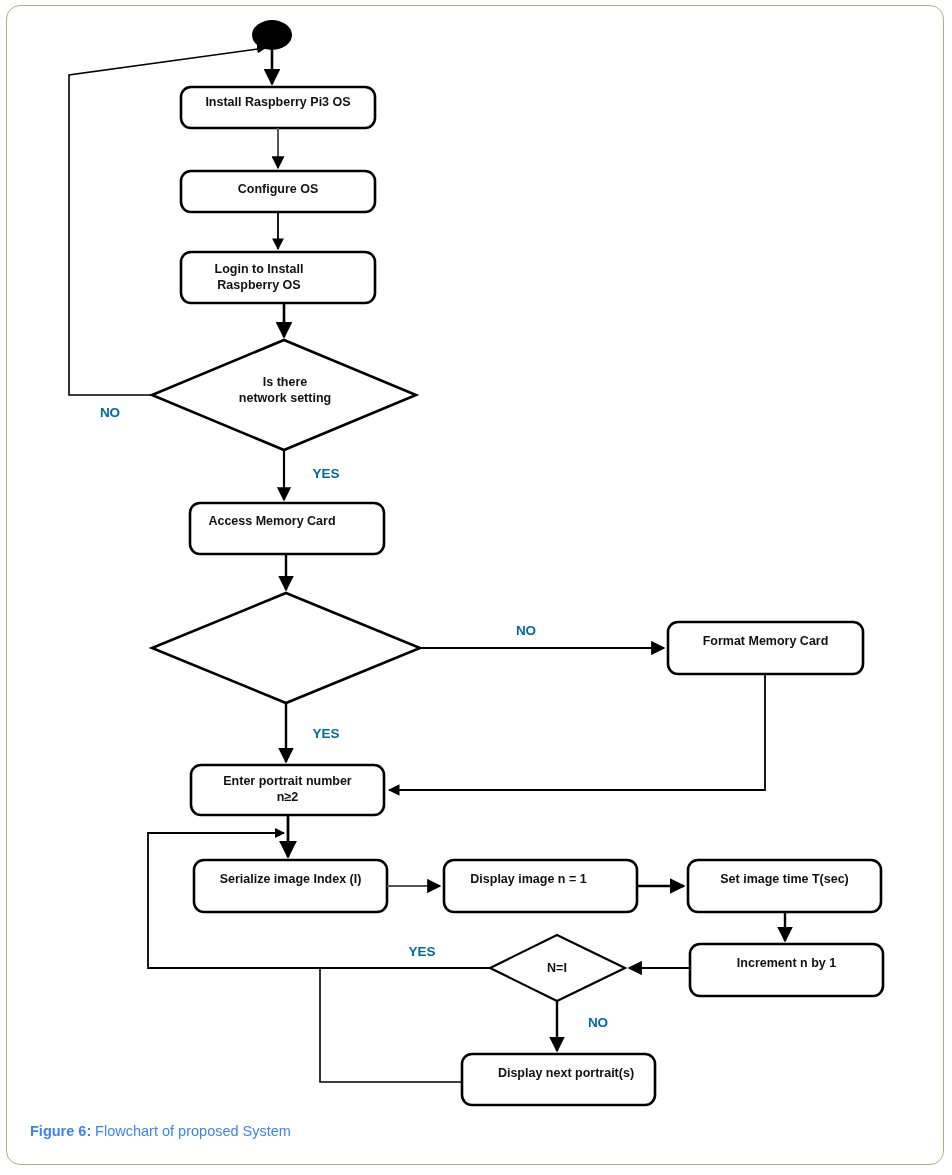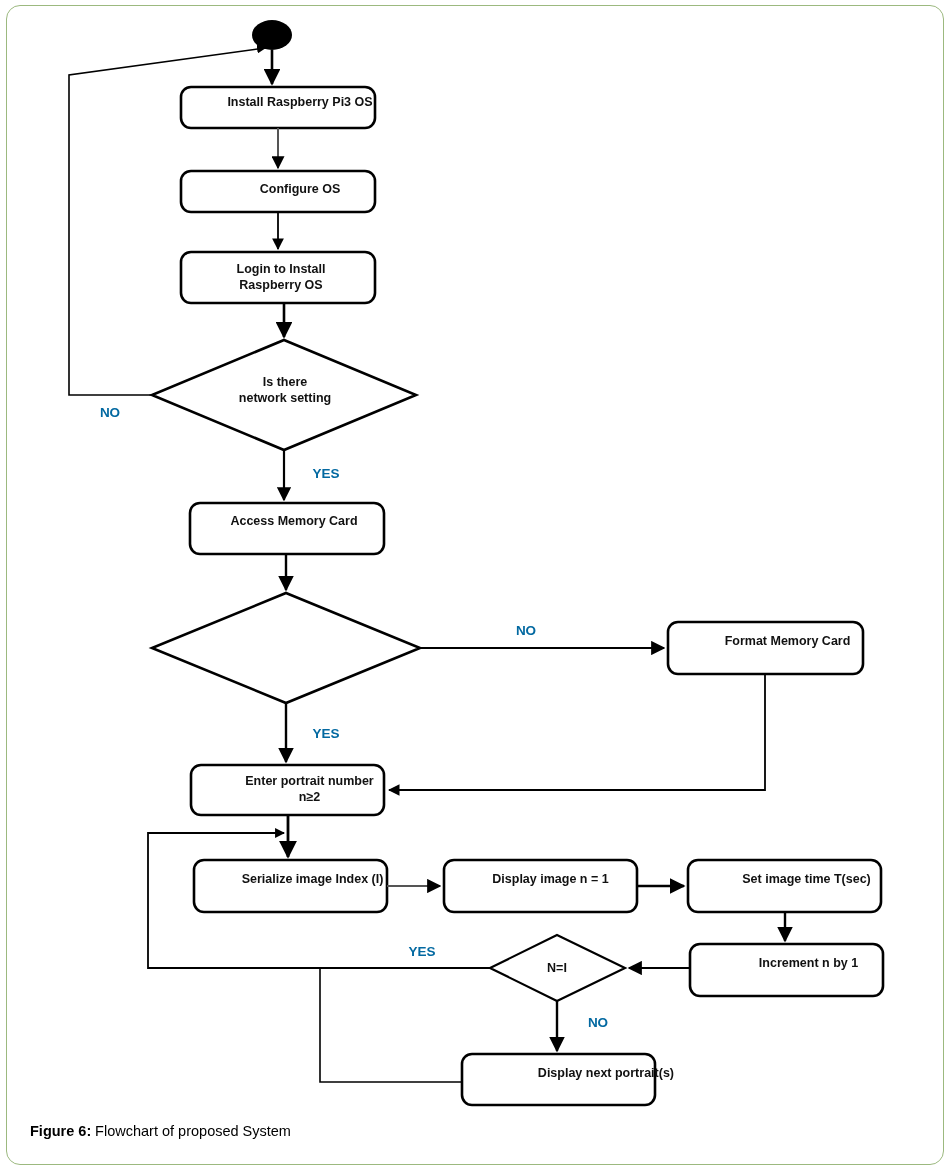--- a/index.html
+++ b/index.html
@@ -40,40 +40,39 @@
     font-family: "Liberation Sans", sans-serif;
     font-weight: bold;
     color: #111111;
     text-align: center;
     line-height: 1.25;
     white-space: pre-line;
     pointer-events: none;
   }
   .proc-label {
     font-size: 12.5px;
-    padding-left: 22px;
   }
   .dec-label {
     font-size: 12.5px;
   }
   .edge-label {
     position: absolute;
     font-family: "Liberation Sans", sans-serif;
     font-weight: bold;
     font-size: 13.5px;
     color: #0369a1;
     text-align: center;
   }
   #caption {
     position: absolute;
     left: 30px;
     top: 1122px;
     font-family: "Liberation Serif", serif;
     font-size: 15.5px;
-    color: #000000;
+    color: #3b82f6;
     white-space: nowrap;
   }
   #caption .cap-label {
     font-family: "Liberation Sans", sans-serif;
     font-weight: bold;
     font-size: 14.5px;
   }
   #caption .cap-text {
     font-family: "Liberation Sans", sans-serif;
     font-size: 14.5px;
@@ -184,21 +183,21 @@
   <div class="node-label proc-label" style="left:194px; top:872px; width:193px;">Serialize image Index (I)</div>
 
   <div class="node-label proc-label" style="left:444px; top:872px; width:169px;">Display image n = 1</div>
 
   <div class="node-label proc-label" style="left:688px; top:872px; width:193px;">Set image time T(sec)</div>
 
   <div class="node-label proc-label" style="left:690px; top:956px; width:193px;">Increment n by 1</div>
 
   <div class="node-label dec-label" style="left:517px; top:961px; width:80px;">N=I</div>
 
-  <div class="node-label proc-label" style="left:444px; top:1066px; width:208px;text-align:right;">Display next portrait(s)</div>
+  <div class="node-label proc-label" style="left:462px; top:1066px; width:208px;">Display next portrait(s)</div>
 
   <div class="edge-label" style="left:80px; top:405px; width:60px;">NO</div>
 
   <div class="edge-label" style="left:296px; top:466px; width:60px;">YES</div>
 
   <div class="edge-label" style="left:496px; top:623px; width:60px;">NO</div>
 
   <div class="edge-label" style="left:296px; top:726px; width:60px;">YES</div>
 
   <div class="edge-label" style="left:392px; top:944px; width:60px;">YES</div>

